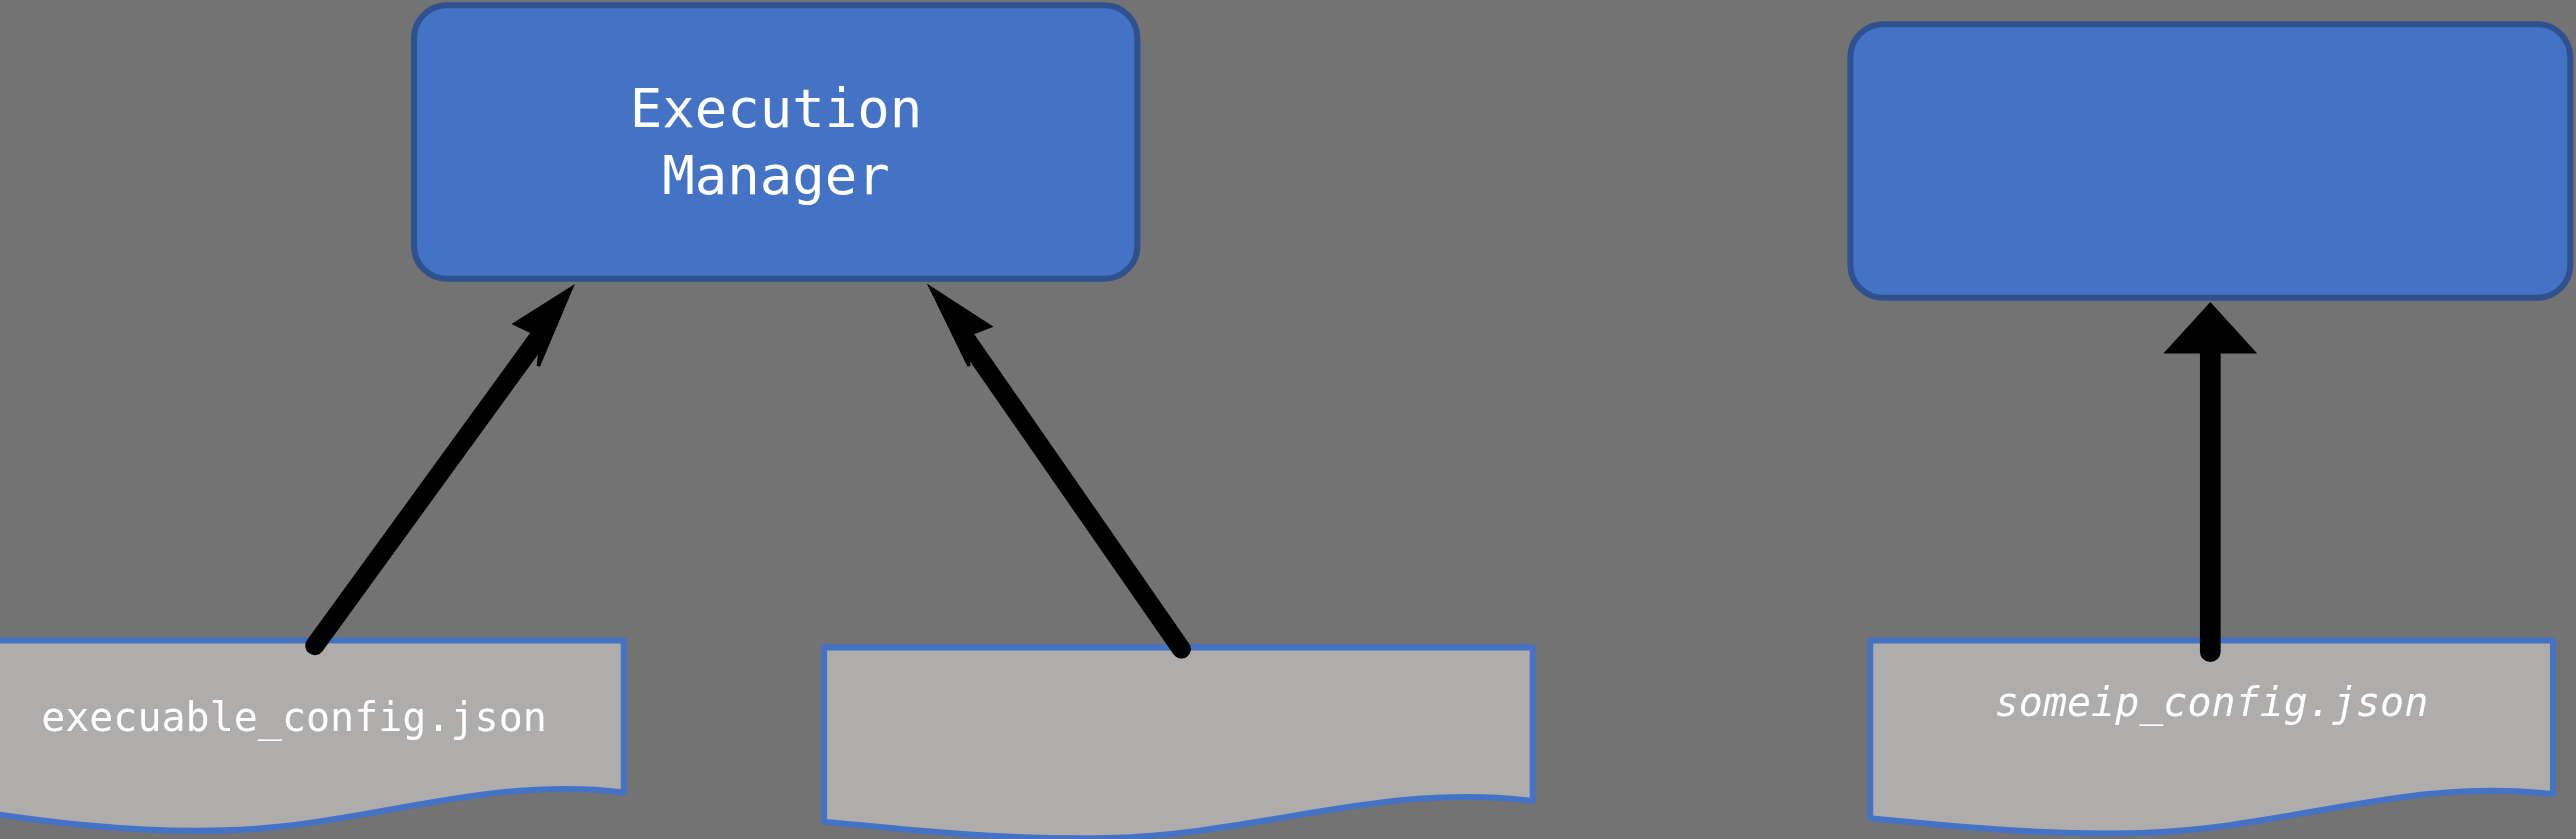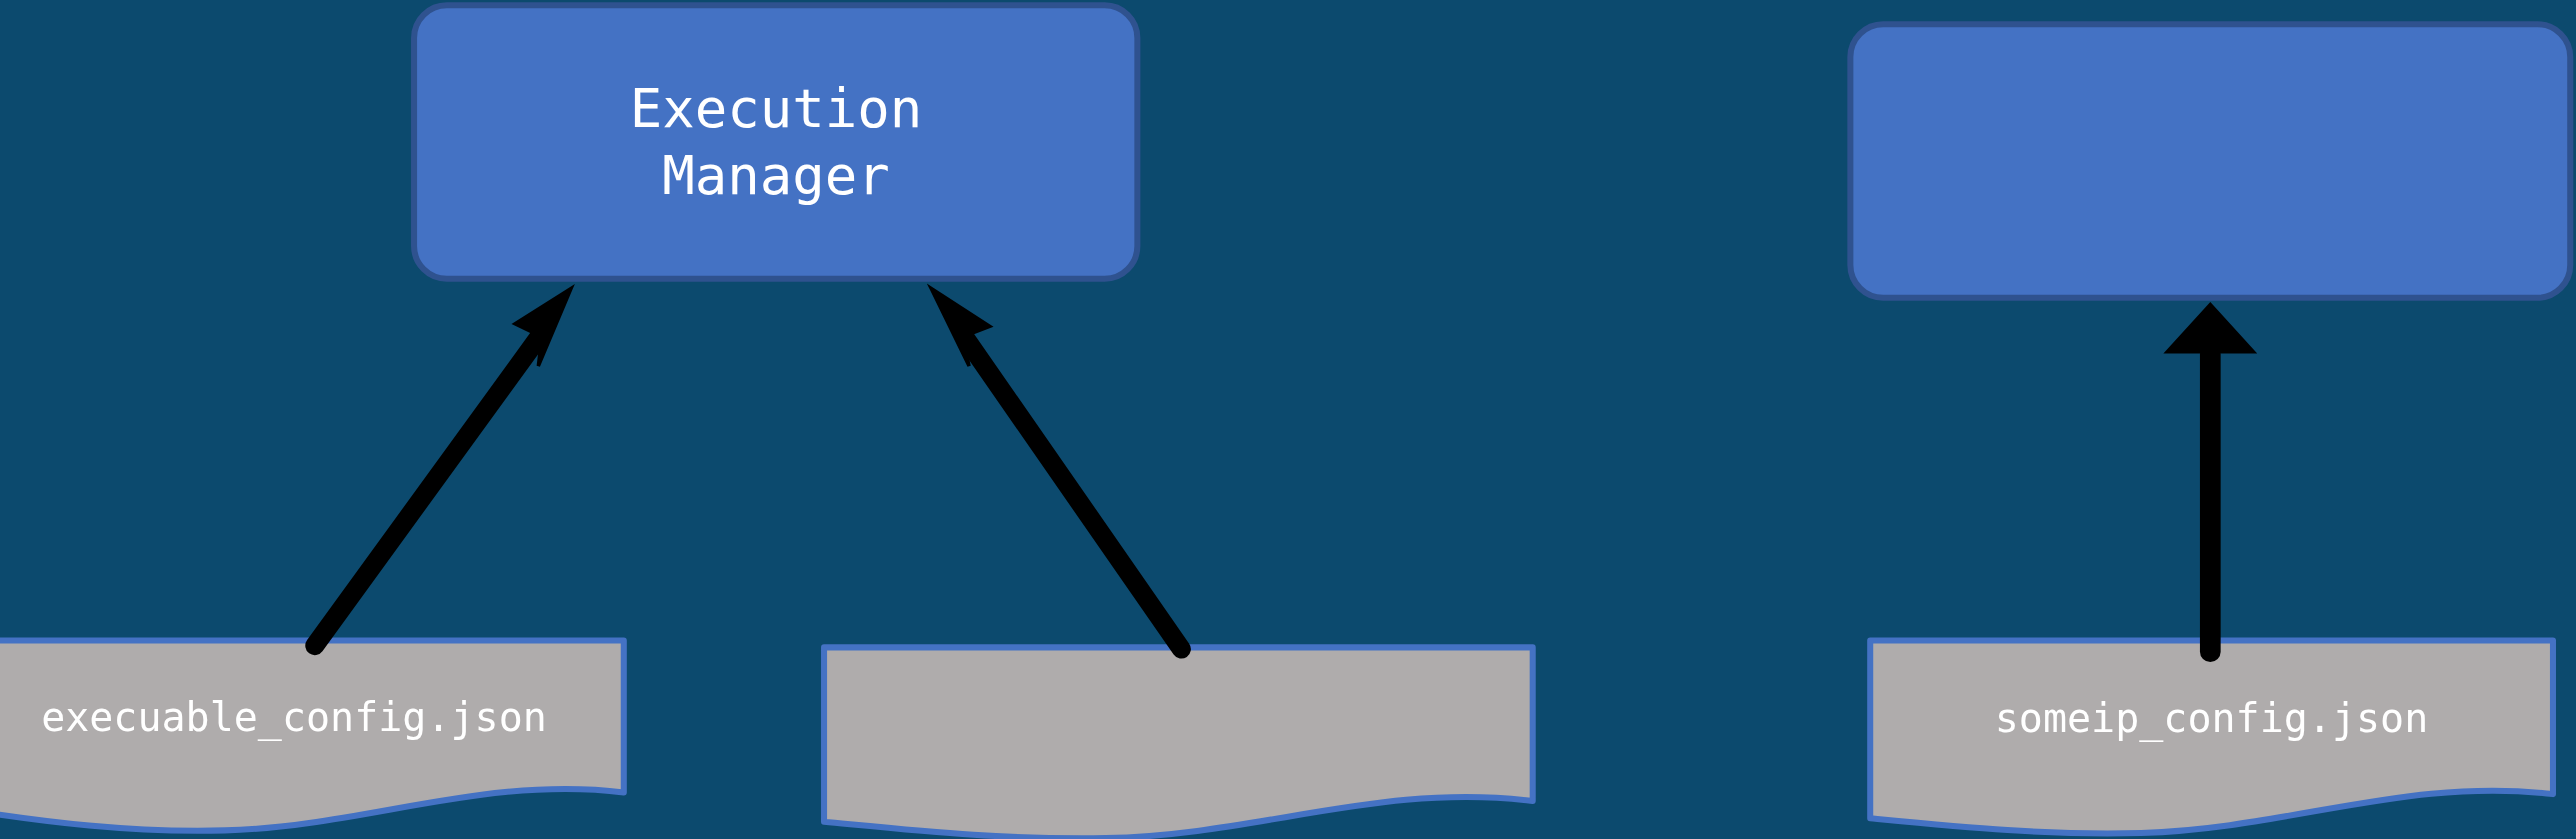--- a/index.html
+++ b/index.html
@@ -4,21 +4,21 @@
 <style>
   html, body {
     margin: 0;
     padding: 0;
     background: #ffffff;
   }
   #canvas {
     position: relative;
     width: 2576px;
     height: 839px;
-    background: #0c4a6e;
+    background: #737373;
     overflow: hidden;
     font-family: "DejaVu Sans Mono", "Liberation Mono", monospace;
   }
   #diagram-svg {
     position: absolute;
     left: 0;
     top: 0;
     width: 2576px;
     height: 839px;
   }
@@ -87,18 +87,18 @@
     <span>Execution
 Manager</span>
   </div>
 
 
   <div class="node-label doc-label" style="left:-35px; top:641px; width:658px; height:152px;">
     <span>execuable_config.json</span>
   </div>
 
 
-  <div class="node-label doc-label" style="left:1870px; top:641px; width:683px; height:154px;">
+  <div class="node-label doc-label" style="left:1870px; top:625px; width:683px; height:154px;font-style:italic;">
     <span>someip_config.json</span>
   </div>
 
 </div>
 
 
 </body></html>

